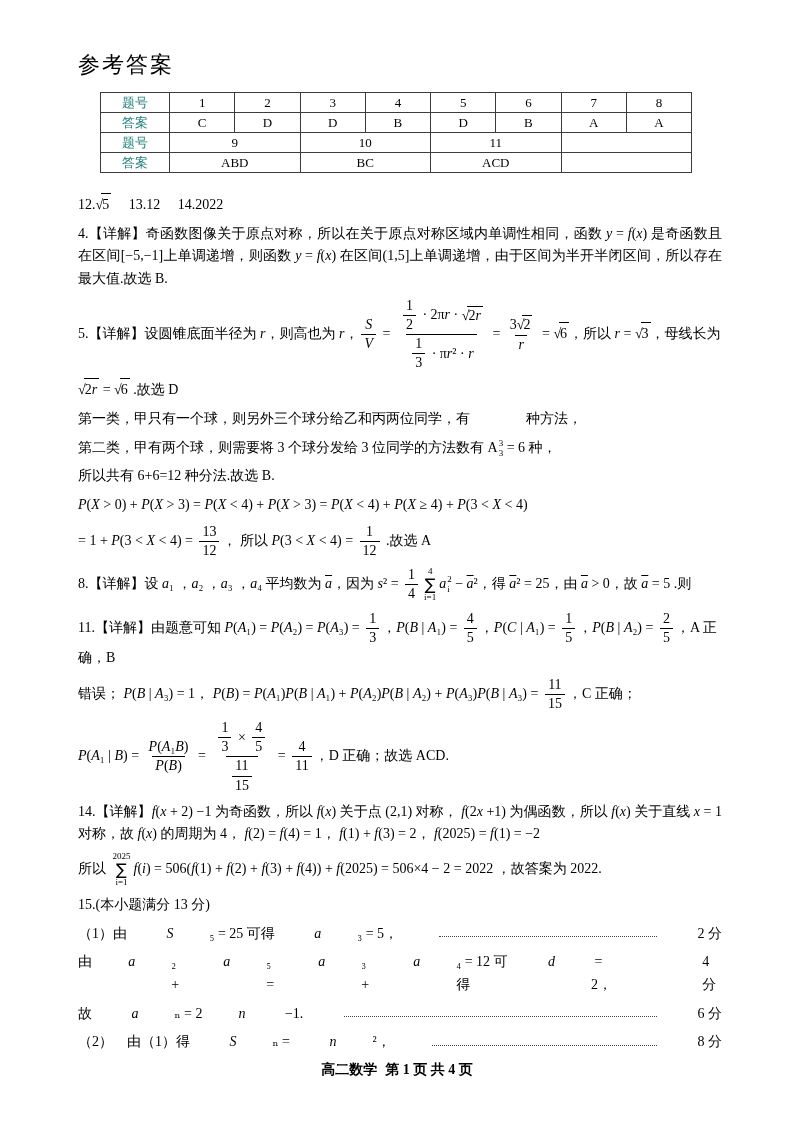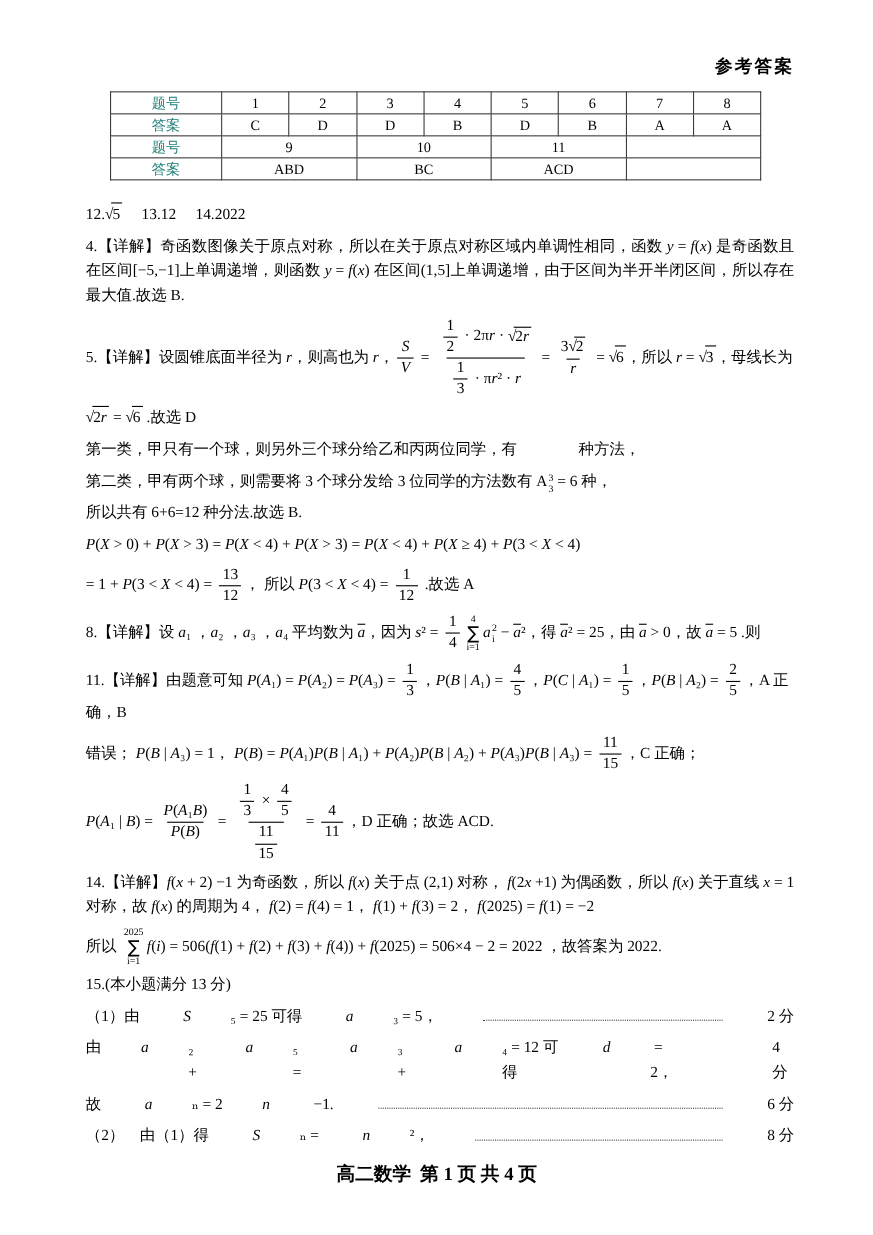--- a/index.html
+++ b/index.html
@@ -2,23 +2,23 @@
 <html style="--label-color: #1f7e79;"><head>
 <meta charset="utf-8">
 <style>
   html,body{margin:0;padding:0;}
   body{
     width:794px;height:1123px;background:#ffffff;color:#000;
     font-family:"Liberation Serif","DejaVu Serif","DejaVu Sans",serif;
     font-size:14px;position:relative;overflow:hidden;
   }
   .page{padding:50px 72px 0 78px;}
-  .title{font-size:16px;font-weight:bold;text-align:right;letter-spacing:2px;margin-bottom:12px;}
+  .title{font-size:22px;font-weight:normal;text-align:left;letter-spacing:2px;margin-bottom:12px;}
   table.ans{border-collapse:collapse;table-layout:fixed;width:592px;margin-left:22px;}
-  table.ans td{border:1px solid #3c3c3c;height:19px;text-align:center;font-size:13px;padding:0 18px;}
+  table.ans td{border:1px solid #3c3c3c;height:19px;text-align:center;font-size:13px;padding:0 2px;}
   table.ans td.th{color:var(--label-color,#1f7e79);}
   table.ans tr td:first-child{width:64px;}
   .para{margin:6px 0;line-height:1.62;}
   .flow{text-align:justify;}
   .mt-lg{margin-top:20px;}
   .para span.t,.para span.m{white-space:pre-wrap;}
   .m{font-style:italic;}
   .frac{display:inline-flex;flex-direction:column;align-items:center;vertical-align:middle;margin:0 3px;line-height:1.3;text-align:center;}
   .fn,.fd{display:inline-flex;align-items:center;justify-content:center;padding:0 3px;}
   .fd{border-top:1px solid #000;}
@@ -27,21 +27,21 @@
   .rad{display:inline-block;border-top:1px solid #000;padding:0 2px 0 1px;margin-left:-2px;}
   .sum{display:inline-flex;flex-direction:column;align-items:center;vertical-align:middle;line-height:1;margin:0 3px;}
   .sum .top,.sum .bot{font-size:9px;line-height:1.1;}
   .sum .bot{}
   .sum .sig{font-size:16px;line-height:1;font-family:"DejaVu Sans",sans-serif;}
   .ss{display:inline-flex;align-items:center;}
   .ss .st{display:inline-flex;flex-direction:column;font-size:9px;line-height:1.15;margin-left:1px;}
   .ol{text-decoration:overline;}
   .dotline{display:flex;align-items:baseline;gap:36px;}
   .dots{flex:1 1 auto;align-self:center;height:0;border-bottom:1.6px dotted #444;margin:0 5px;transform:translateY(3px);}
-  .footer{position:absolute;left:0;right:0;bottom:44px;text-align:center;font-size:17px;font-weight:bold;}
+  .footer{position:absolute;left:0;right:0;bottom:44px;text-align:center;font-size:14px;font-weight:bold;}
   .footer span{margin:0 4px;}
 </style>
 </head>
 <body>
 
 <div class="page">
   <div class="title">参考答案</div>
 
   <table class="ans">
     <tbody>

